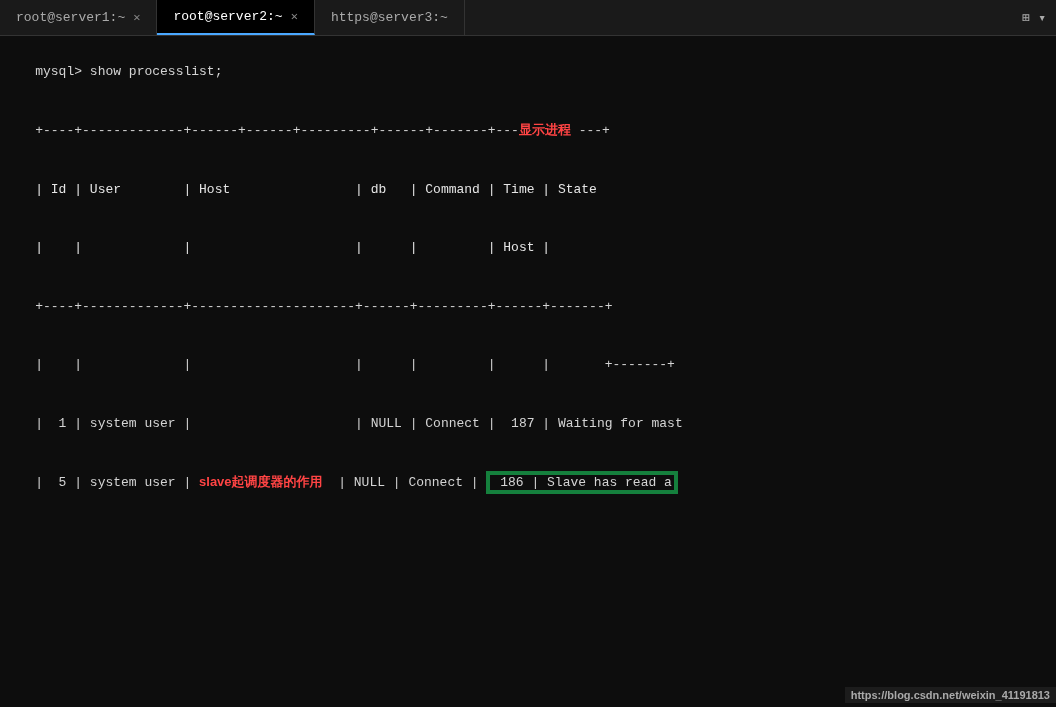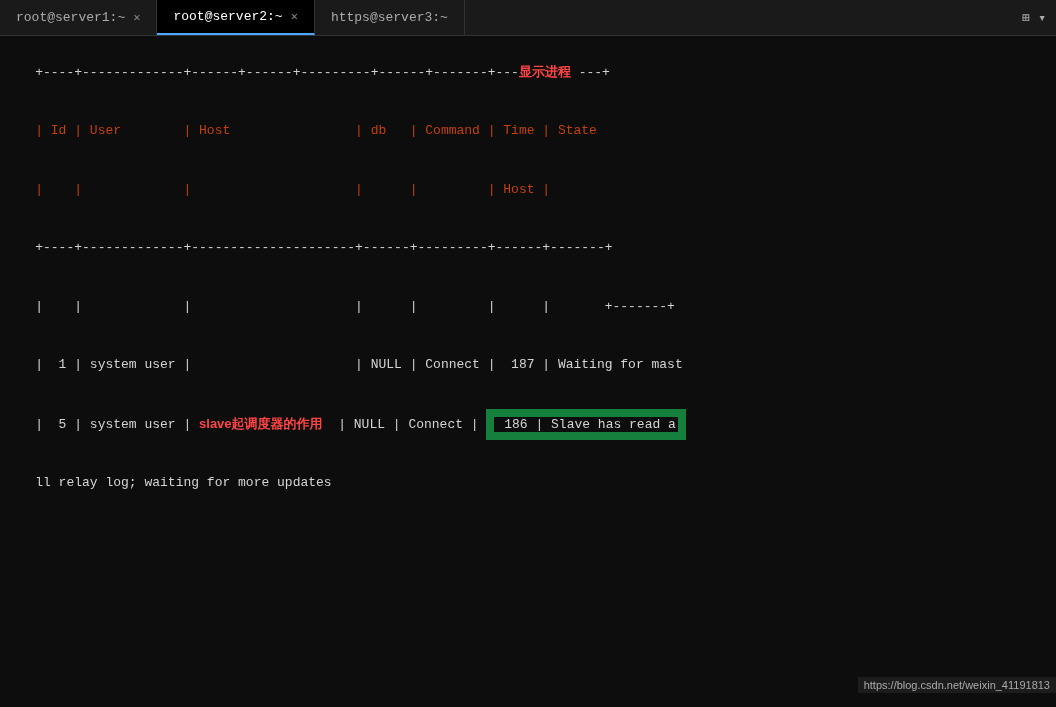--- a/index.html
+++ b/index.html
@@ -71,37 +71,38 @@
 
     .prompt-line {
       color: #d4d4d4;
     }
 
     .separator {
       color: #d4d4d4;
     }
 
     .header-row {
-      color: #c2410c;
+      color: #e5e5e5;
     }
 
     .data-row {
       color: #d4d4d4;
     }
 
     
     .url-bar {
       position: absolute;
-      bottom: 14px;
+      bottom: 4px;
       right: 0;
       background: rgba(30,30,30,0.9);
       color: #aaa;
       font-size: 11px;
       padding: 2px 6px;
       font-family: Arial, sans-serif;
+      font-weight: bold;
     }
 
     .inline-annotation {
       color: #ff4444;
       font-family: Arial, sans-serif;
       font-weight: bold;
     }
   </style>
 </head>
 <body>
@@ -119,20 +120,23 @@
     <span>https@server3:~</span>
   </div>
   <div class="tab-right-area">
     <span>⊞</span>
     <span>▾</span>
   </div>
 </div>
 
 <div class="terminal">
 
+  <div class="line prompt-line">
+    <span>mysql&gt; show processlist;</span>
+  </div>
 
   <div class="line separator" style="position:relative;">
     <span>+----+-------------+------+------+---------+------+-------+---</span><span class="inline-annotation">显示进程</span><span> ---+</span>
   </div>
 
   <div class="line header-row">
     <span>| Id | User        | Host                | db   | Command | Time | State</span>
   </div>
   <div class="line header-row">
     <span>|    |             |                     |      |         | Host |</span>
@@ -143,24 +147,21 @@
   </div>
   <div class="line separator">
     <span>|    |             |                     |      |         |      |       +-------+</span>
   </div>
 
   <div class="line data-row">
     <span>|  1 | system user |                     | NULL | Connect |  187 | Waiting for mast</span>
   </div>
 
   <div class="line data-row" style="position:relative;">
-    <span>|  5 | system user | </span><span class="inline-annotation">slave起调度器的作用</span><span>  | NULL | Connect | </span><span style="background:transparent; color:#d4d4d4; border:8px solid #15803d; padding:0 2px;"> 186 | Slave has read a</span>
-  </div>
-  <div class="line data-row">
-    <span>ll relay log; waiting for more updates</span>
+    <span>|  5 | system user | </span><span class="inline-annotation">slave起调度器的作用</span><span>  | NULL | Connect | </span><span style="background:transparent; color:#d4d4d4; border:4px solid #15803d; padding:0 2px;"> 186 | Slave has read a</span>
   </div>
   <div class="line data-row">
     
   </div>
 
   <div class="url-bar">
     <span>https://blog.csdn.net/weixin_41191813</span>
   </div>
 </div>
 

